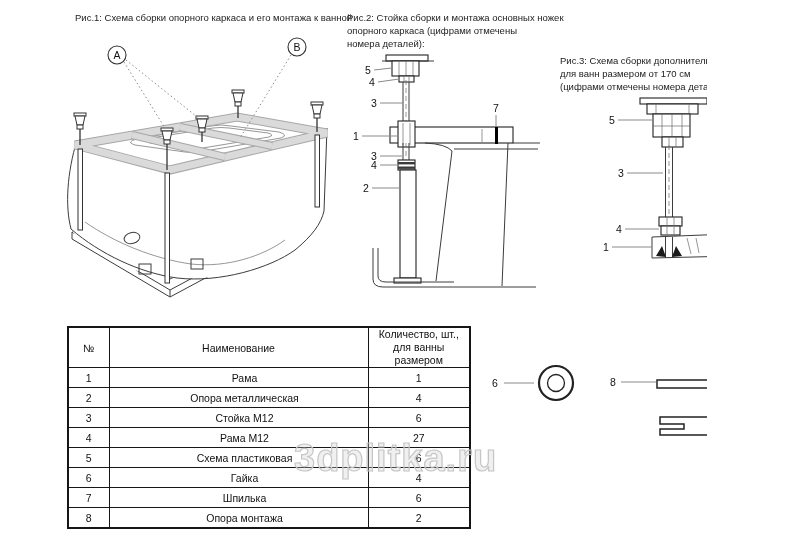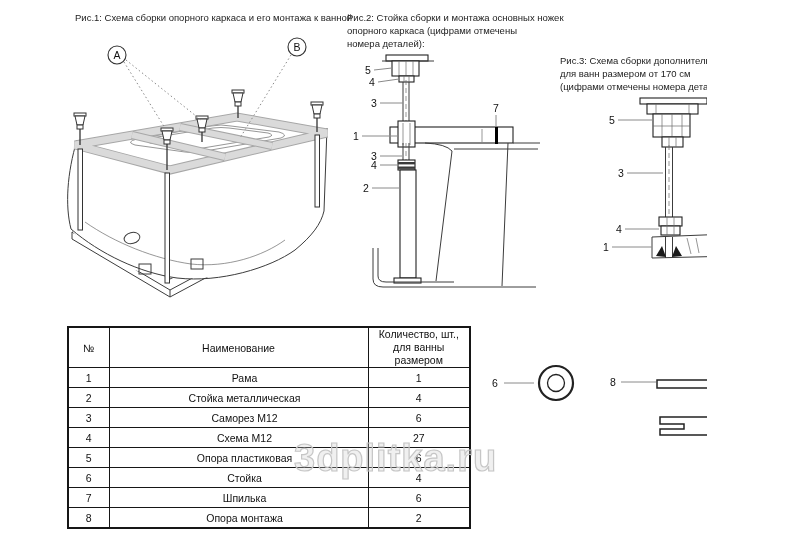--- a/index.html
+++ b/index.html
@@ -314,41 +314,41 @@
       </tr>
     </thead>
     <tbody>
       <tr>
         <td>1</td>
         <td class="name-cell">Рама</td>
         <td>1</td>
       </tr>
       <tr>
         <td>2</td>
-        <td class="name-cell">Стойка металлическая</td>
+        <td class="name-cell">Опора металлическая</td>
         <td>4</td>
       </tr>
       <tr>
         <td>3</td>
-        <td class="name-cell">Саморез М12</td>
+        <td class="name-cell">Стойка М12</td>
         <td>6</td>
       </tr>
       <tr>
         <td>4</td>
-        <td class="name-cell">Схема М12</td>
+        <td class="name-cell">Рама М12</td>
         <td>27</td>
       </tr>
       <tr>
         <td>5</td>
-        <td class="name-cell">Опора пластиковая</td>
+        <td class="name-cell">Схема пластиковая</td>
         <td>6</td>
       </tr>
       <tr>
         <td>6</td>
-        <td class="name-cell">Стойка</td>
+        <td class="name-cell">Гайка</td>
         <td>4</td>
       </tr>
       <tr>
         <td>7</td>
         <td class="name-cell">Шпилька</td>
         <td>6</td>
       </tr>
       <tr>
         <td>8</td>
         <td class="name-cell">Опора монтажа</td>

